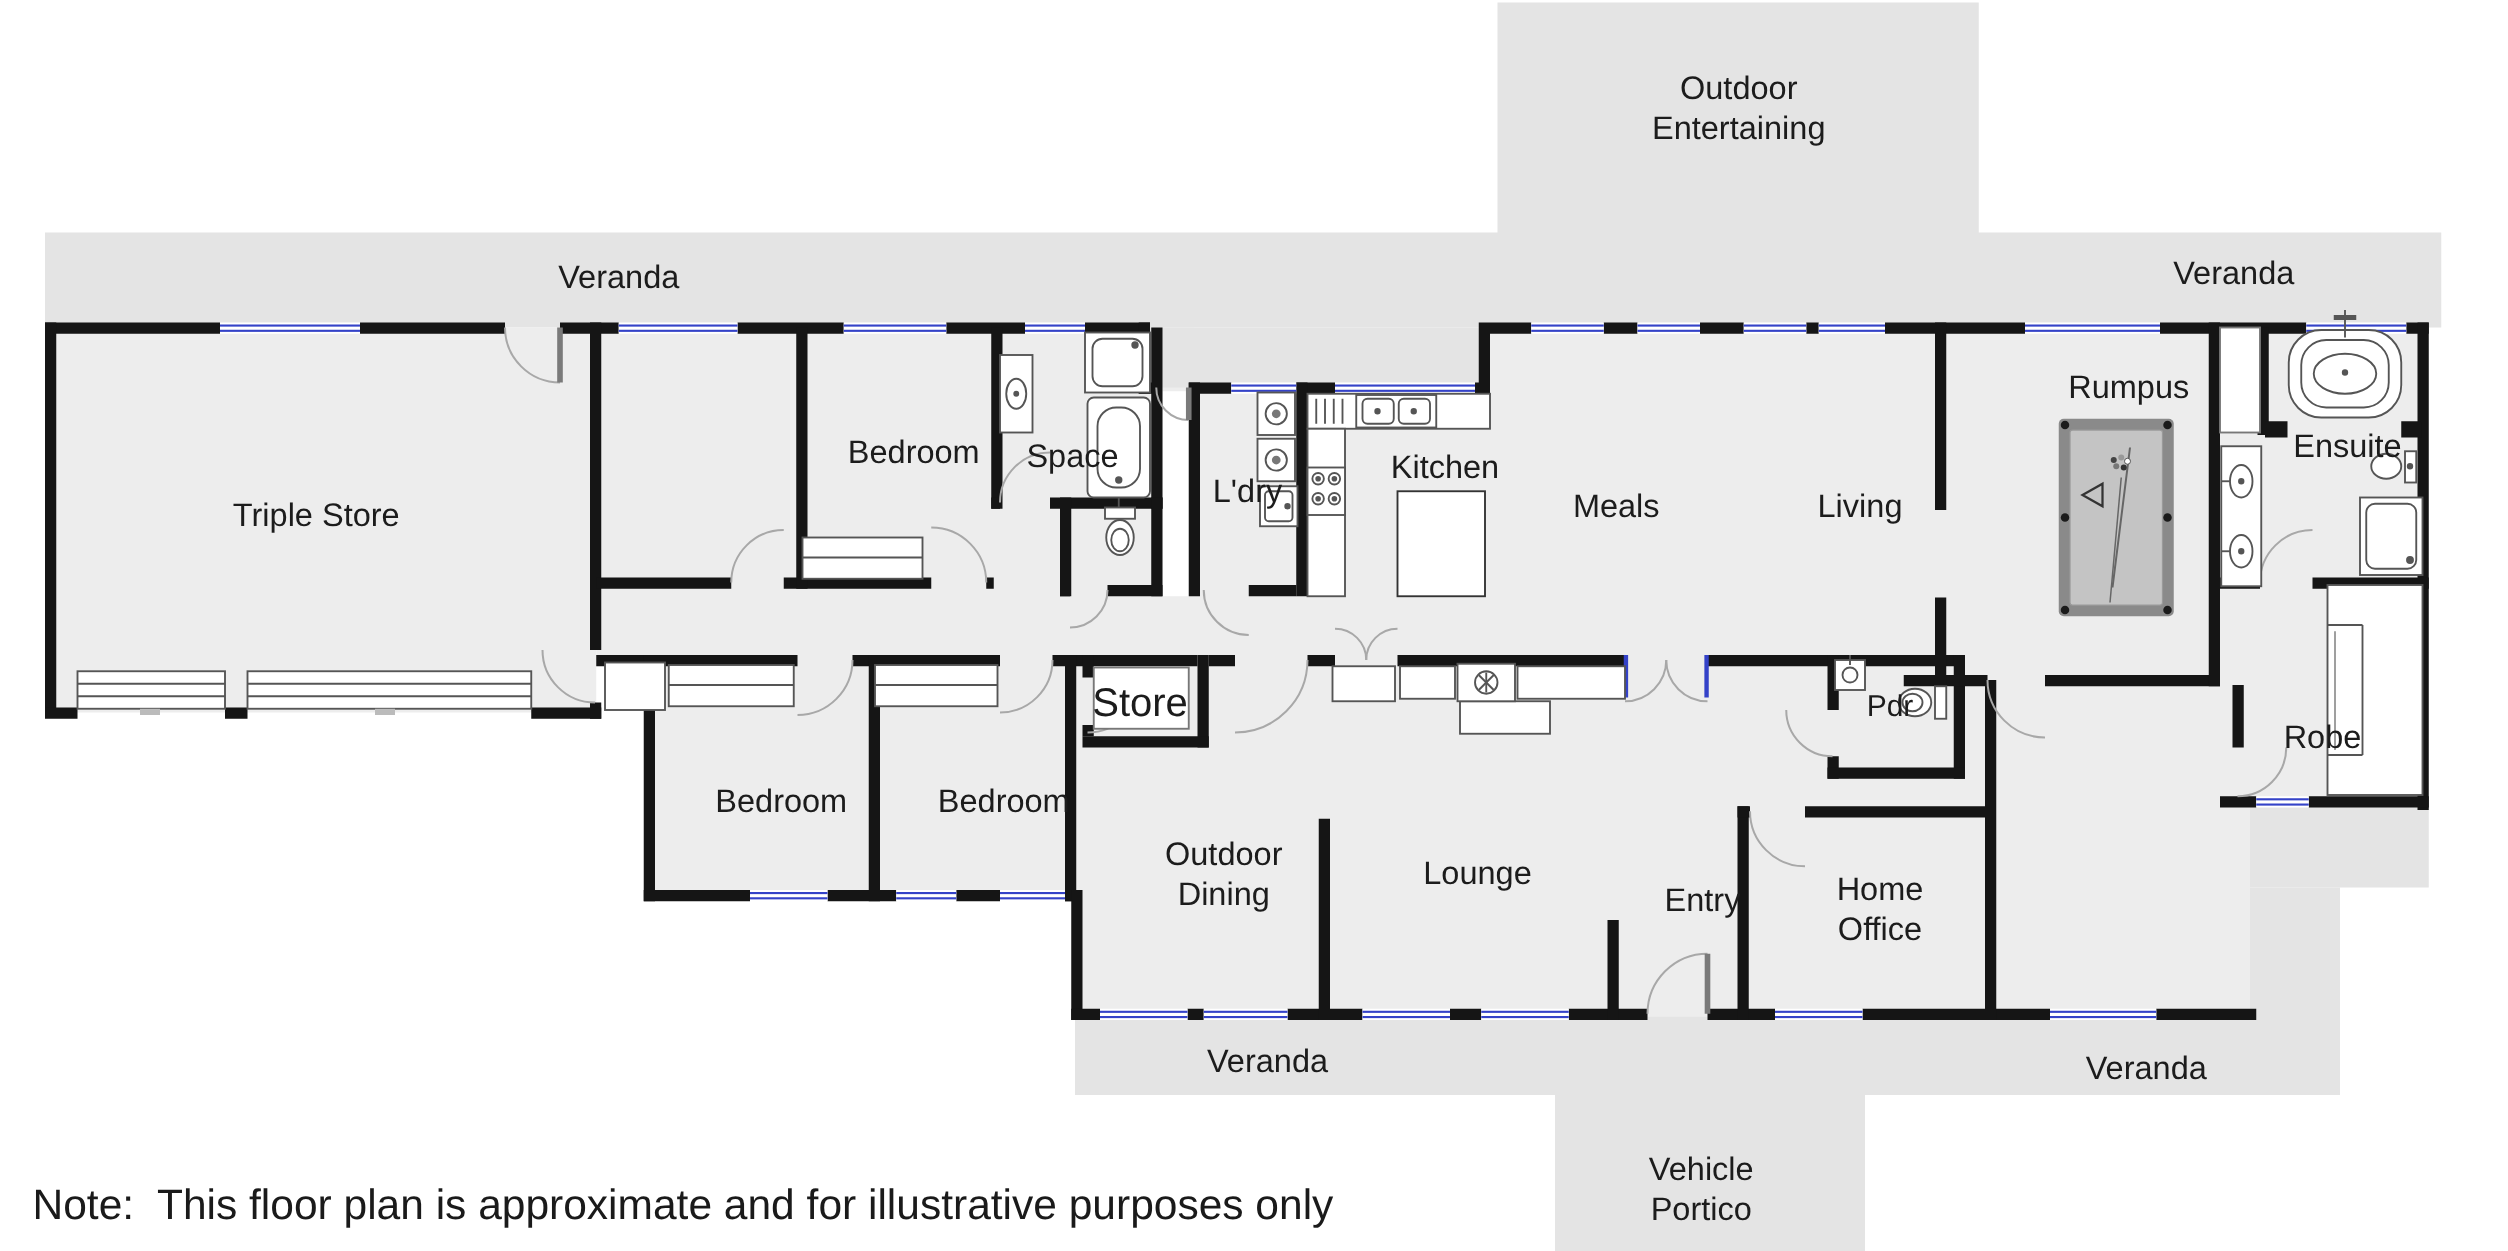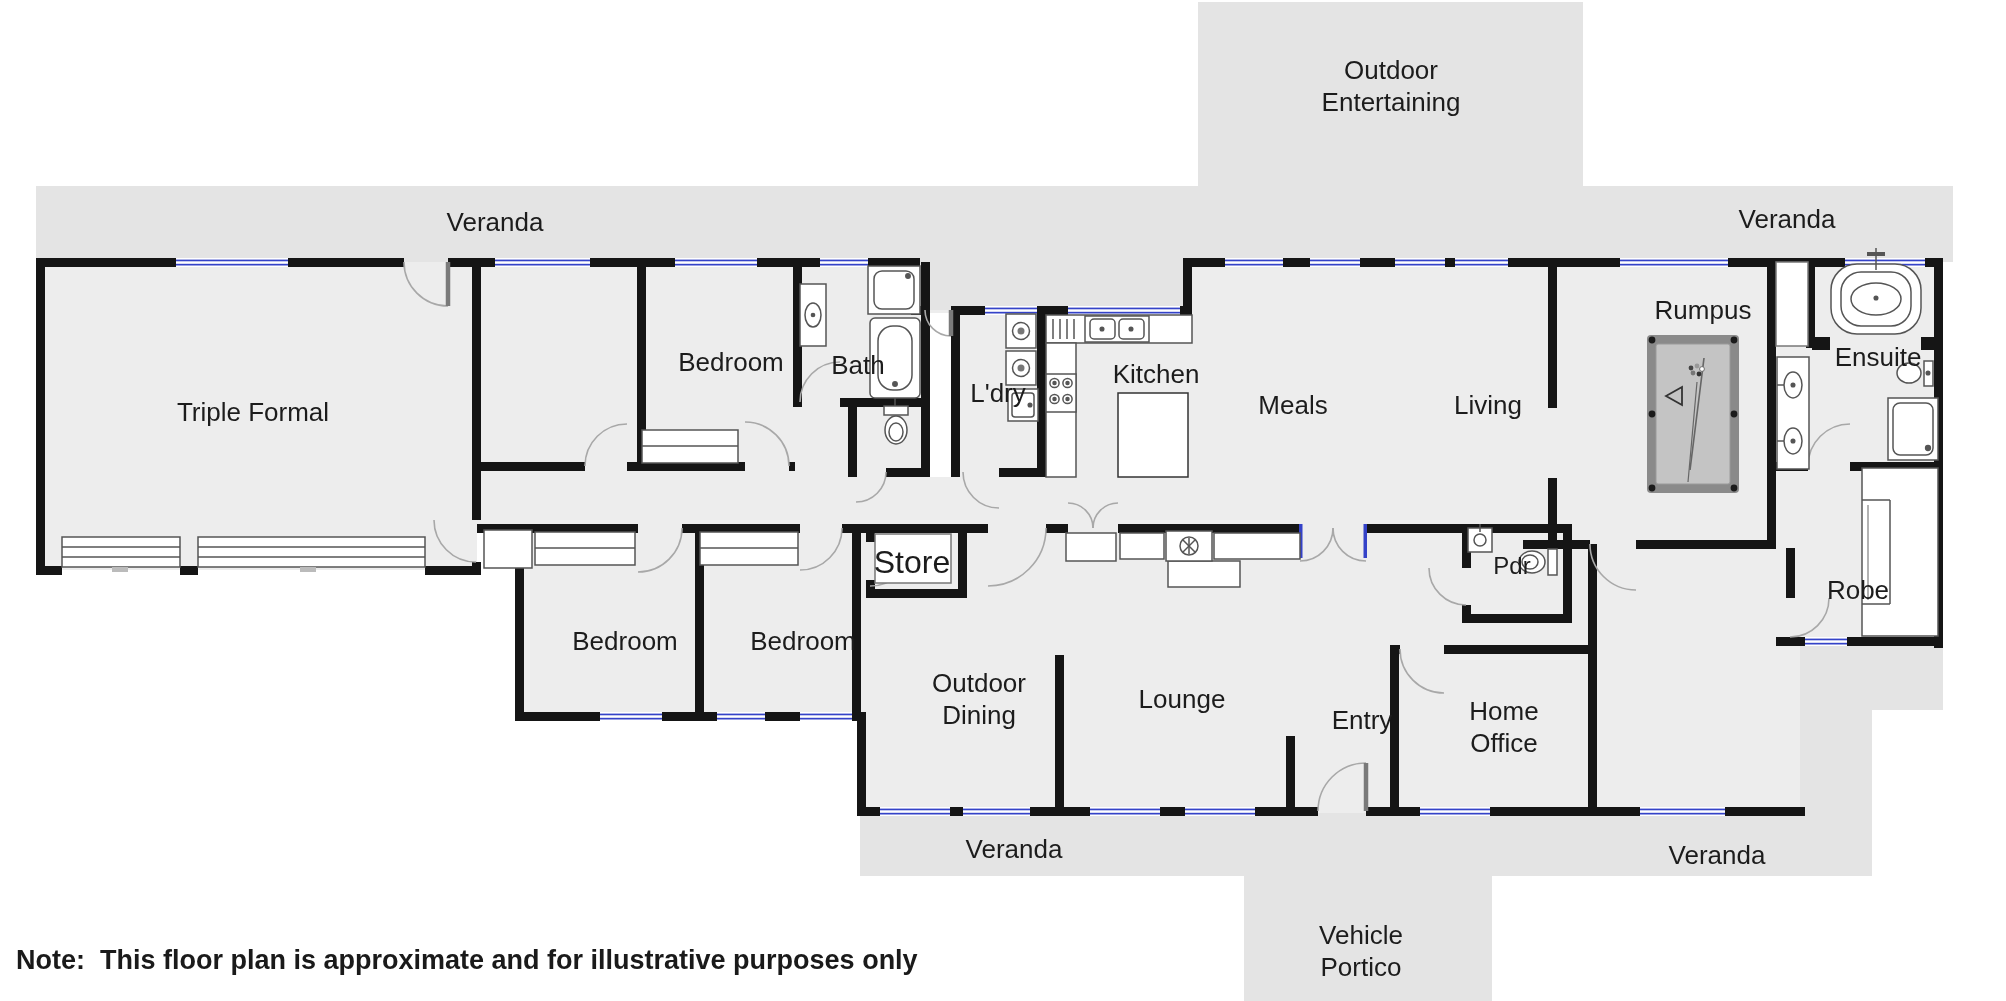--- a/index.html
+++ b/index.html
@@ -2,21 +2,21 @@
 <html><head>
 <meta charset="utf-8">
 <style>
   html,body{margin:0;padding:0;background:#fff;}
   .stage{position:relative;width:2006px;height:1001px;background:#ffffff;
          font-family:"Liberation Sans", sans-serif;color:#1a1a1a;overflow:hidden;}
   .stage svg{position:absolute;left:0;top:0;}
   .lbl{position:absolute;transform:translate(-50%,-50%);font-size:26px;
        text-align:center;white-space:nowrap;color:#1c1c1c;}
   .lbl.wrap{white-space:normal;line-height:1.22;text-align:center;}
-  .note{position:absolute;left:16px;top:945px;font-size:27px;white-space:pre;font-weight:bold;}
+  .note{position:absolute;left:26px;top:945px;font-size:34px;white-space:pre;}
 </style>
 </head>
 <body>
 
 <div class="stage">
 
   <svg width="2006" height="1001" viewBox="0 0 2006 1001">
 
     <g fill="#e4e4e4">
       <rect x="1198" y="2" width="385" height="188"></rect>
@@ -480,23 +480,23 @@
         <circle cx="1702" cy="369" r="2.4" fill="#fff" stroke="#555" stroke-width="0.8"></circle>
         <circle cx="1693" cy="373" r="2.4" fill="#777"></circle>
           <circle cx="1699" cy="374" r="2.4" fill="#333"></circle>
       </g>
     </g>
   </svg>
 
   <div class="lbl" style="left:495px;top:222px">Veranda</div>
   <div class="lbl" style="left:1787px;top:219px">Veranda</div>
   <div class="lbl wrap" style="left:1391px;top:87px;width:170px">Outdoor Entertaining</div>
-  <div class="lbl" style="left:253px;top:412px">Triple Formal</div>
+  <div class="lbl" style="left:253px;top:412px">Triple Store</div>
   <div class="lbl" style="left:731px;top:362px">Bedroom</div>
-  <div class="lbl" style="left:858px;top:365px">Bath</div>
+  <div class="lbl" style="left:858px;top:365px">Space</div>
   <div class="lbl" style="left:998px;top:393px">L'dry</div>
   <div class="lbl" style="left:1156px;top:374px">Kitchen</div>
   <div class="lbl" style="left:1293px;top:405px">Meals</div>
   <div class="lbl" style="left:1488px;top:405px">Living</div>
   <div class="lbl" style="left:1703px;top:310px">Rumpus</div>
   <div class="lbl" style="left:1878px;top:357px">Ensuite</div>
   <div class="lbl" style="left:912px;top:562px;font-size:32px">Store</div>
   <div class="lbl" style="left:625px;top:641px">Bedroom</div>
   <div class="lbl" style="left:803px;top:641px">Bedroom</div>
   <div class="lbl wrap" style="left:979px;top:700px;width:110px">Outdoor Dining</div>

